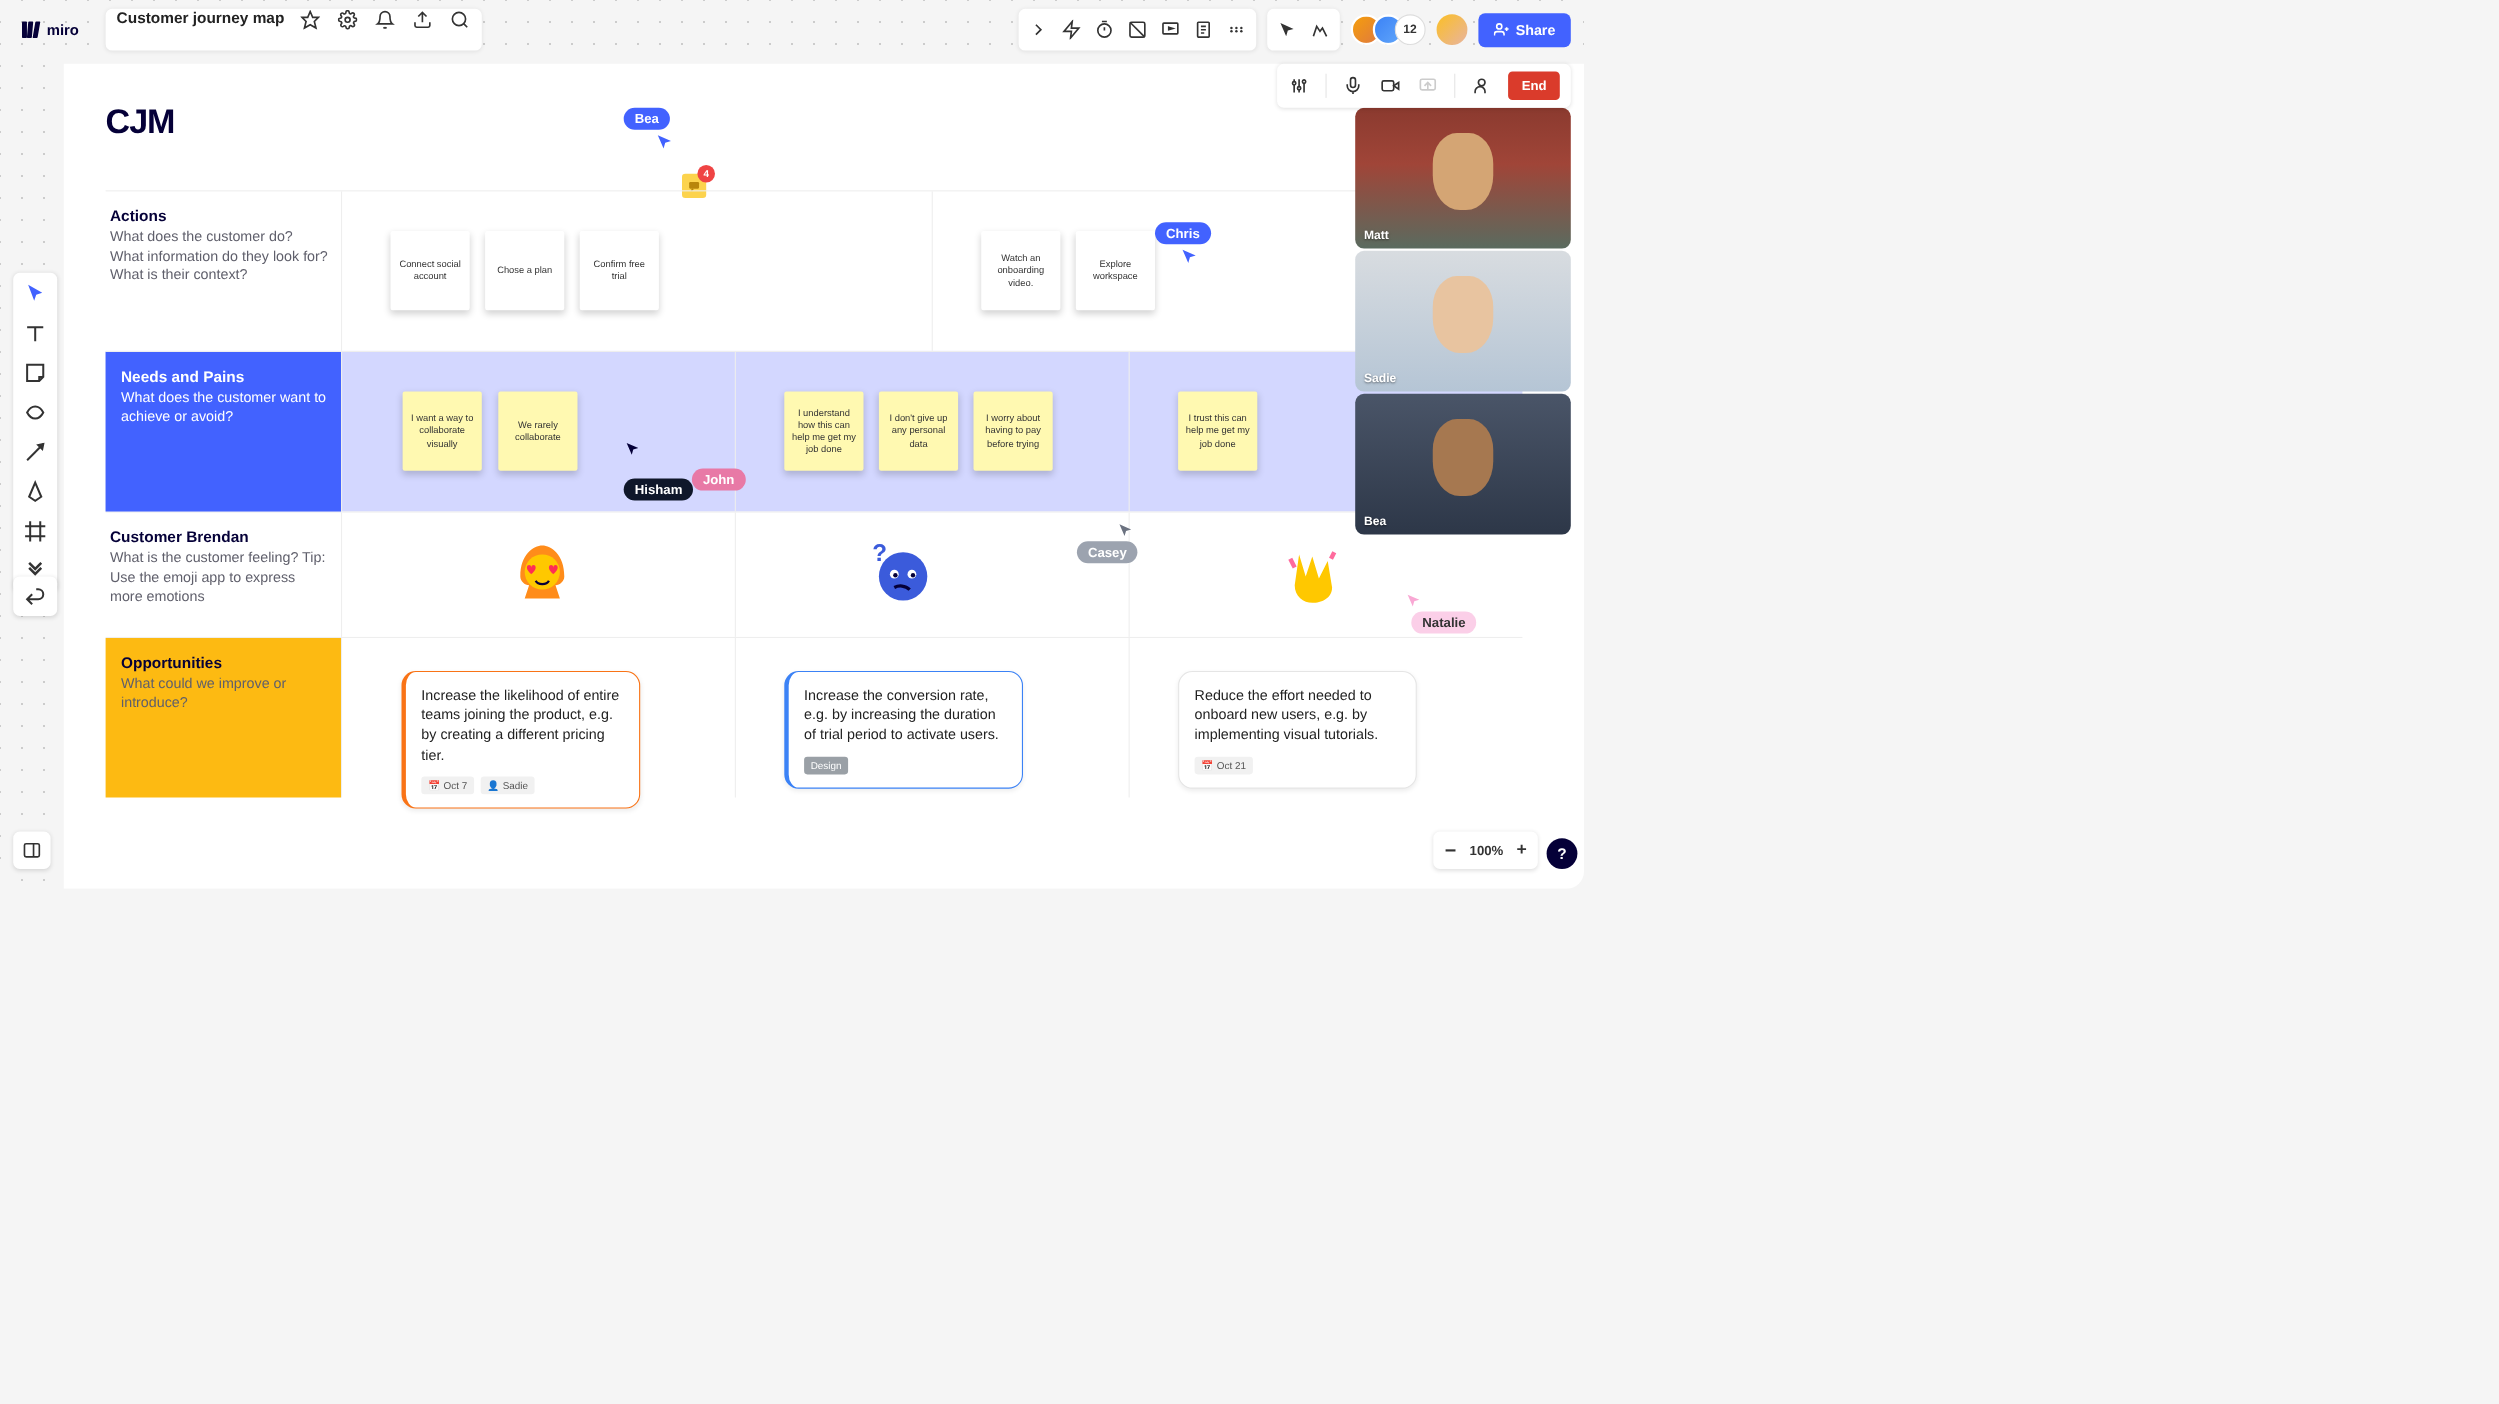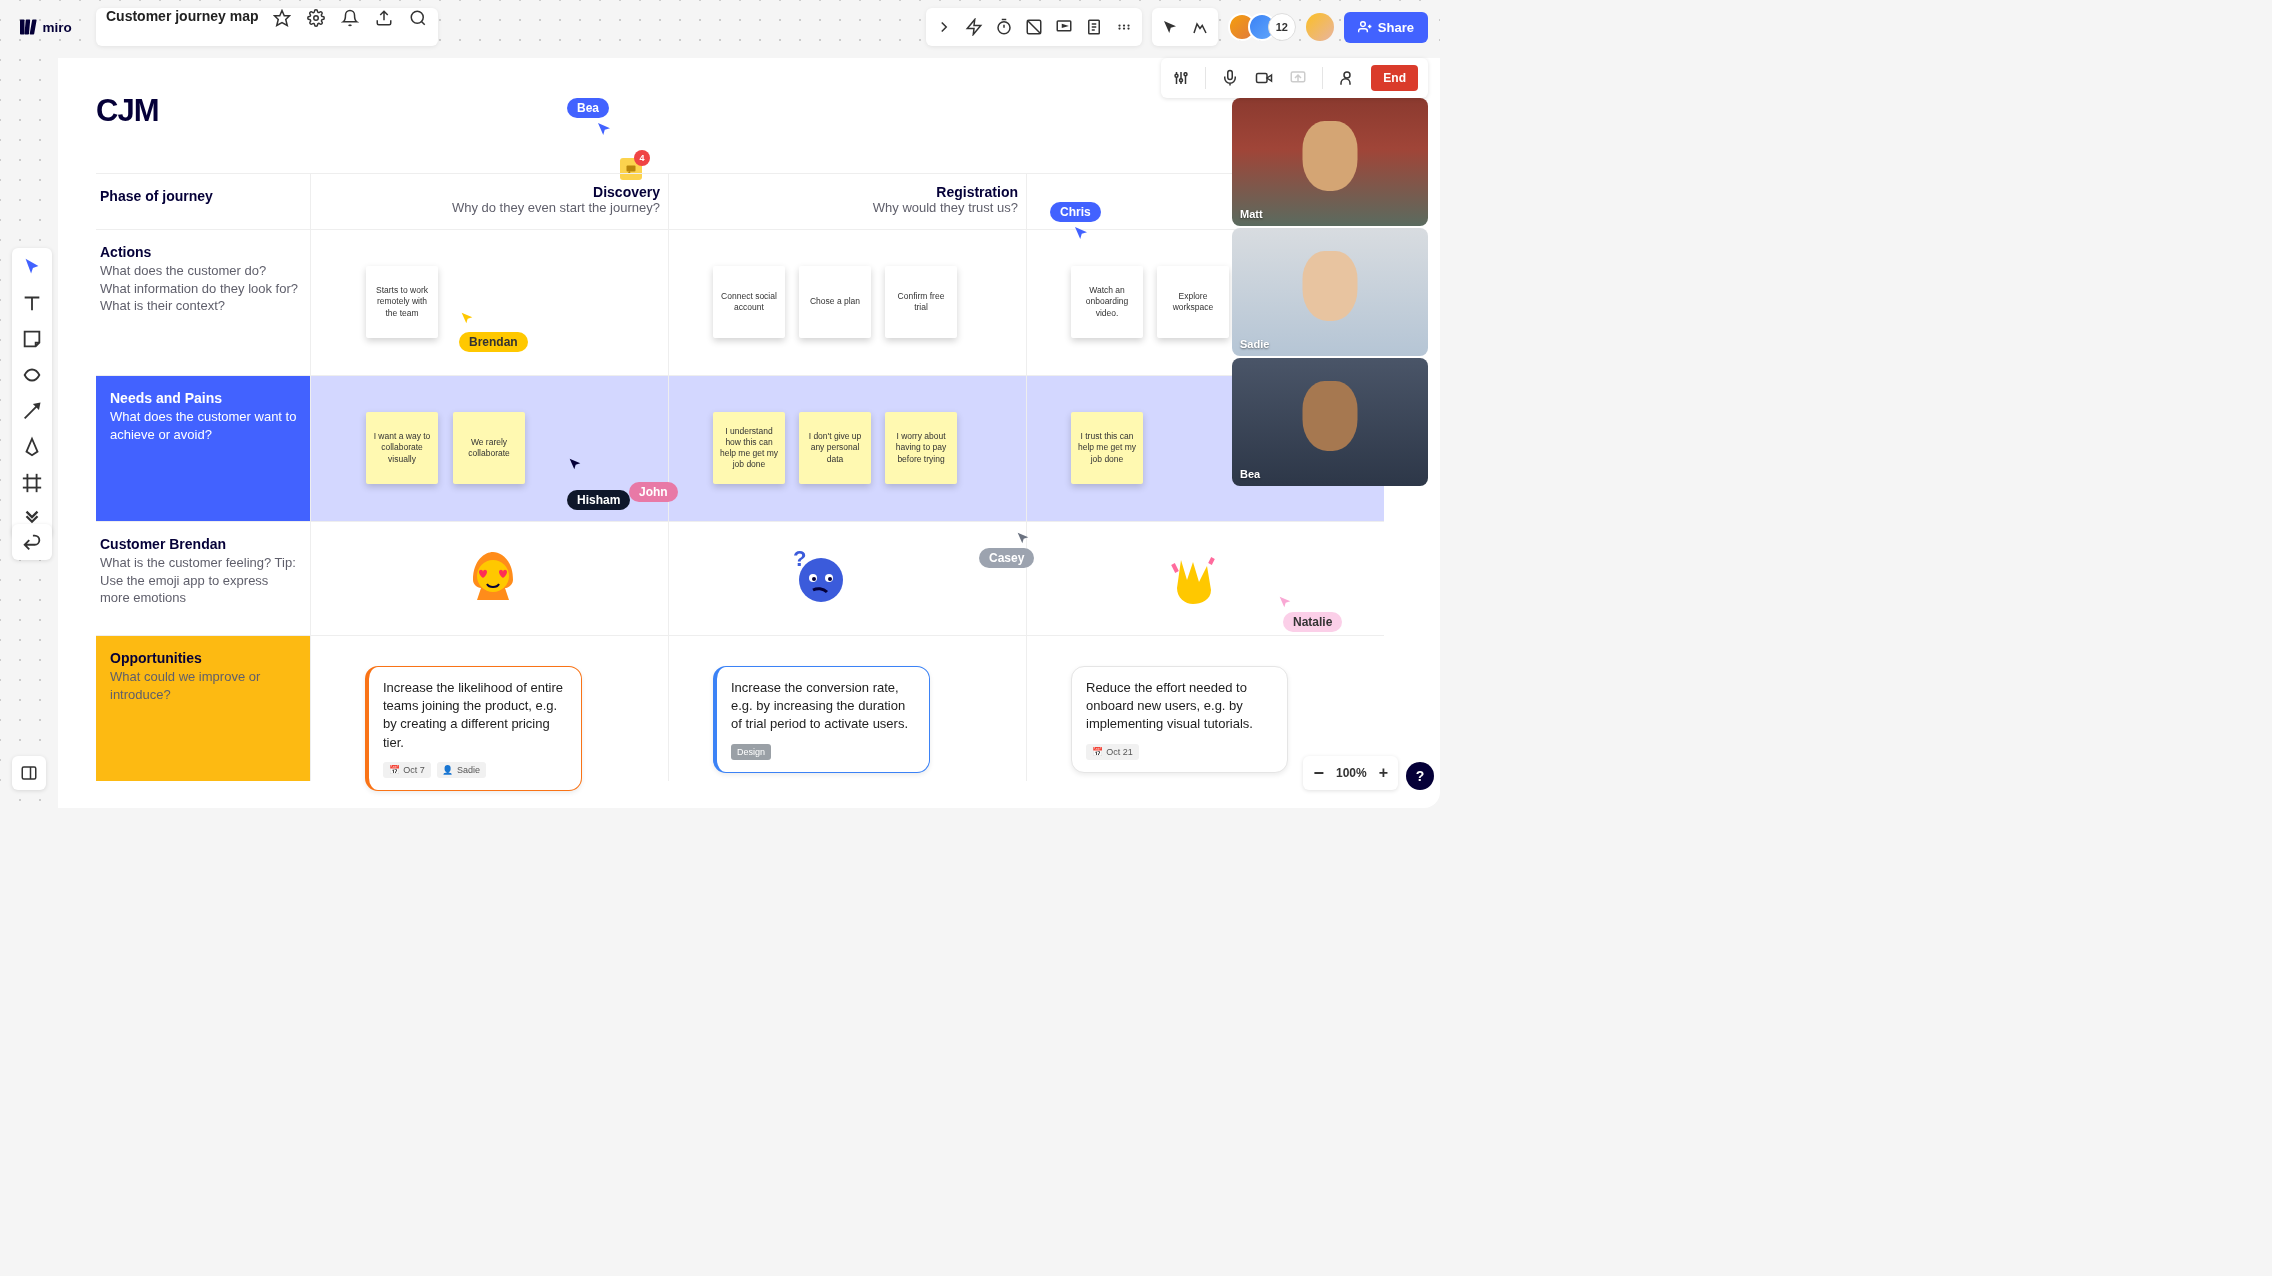--- a/index.html
+++ b/index.html
@@ -307,48 +307,25 @@
   <div class="comment-pin" style="top:100px;left:562px">
     <svg width="12" height="12" viewBox="0 0 24 24" fill="#b8860b">
         <rect x="3" y="5" width="18" height="12" rx="2"></rect>
         <path d="M7 21l3-4" stroke="#b8860b" stroke-width="3"></path>
       </svg>
     <div class="badge">4</div>
   </div>
 
   <div class="grid">
 
-    <div class="row row-phases">
-      <div class="hcell">
-          <div class="t">Phase of journey</div>
-        </div>
-      <div class="ccell phase-head">
-        <div class="t">Discovery</div>
-        <div class="s">Why do they even start the journey?</div>
-      </div>
-      <div class="ccell phase-head">
-        <div class="t">Registration</div>
-        <div class="s">Why would they trust us?</div>
-      </div>
-      <div class="ccell phase-head"></div>
-    </div>
 
     <div class="row row-actions">
       <div class="hcell">
         <div class="t">Actions</div>
         <div class="s">What does the customer do? What information do they look for? What is their context?</div>
-      </div>
-      <div class="ccell">
-        <div class="sticky" style="top:36px;left:55px">Starts to work remotely with the team</div>
-        <div class="cursor-tag" style="top:80px;left:148px">
-          <svg width="16" height="16" viewBox="0 0 24 24" fill="#ffc800">
-              <path d="M4 4l7 16 2-7 7-2z"></path>
-            </svg>
-          <div class="bubble" style="background:#ffc800;color:#333;margin-top:2px">Brendan</div>
-        </div>
       </div>
       <div class="ccell">
         <div class="sticky" style="top:36px;left:44px">Connect  social account</div>
         <div class="sticky" style="top:36px;left:130px">Chose a plan</div>
         <div class="sticky" style="top:36px;left:216px">Confirm free trial</div>
       </div>
       <div class="ccell">
         <div class="sticky" style="top:36px;left:44px">Watch an onboarding video.</div>
         <div class="sticky" style="top:36px;left:130px">Explore workspace</div>
       </div>

